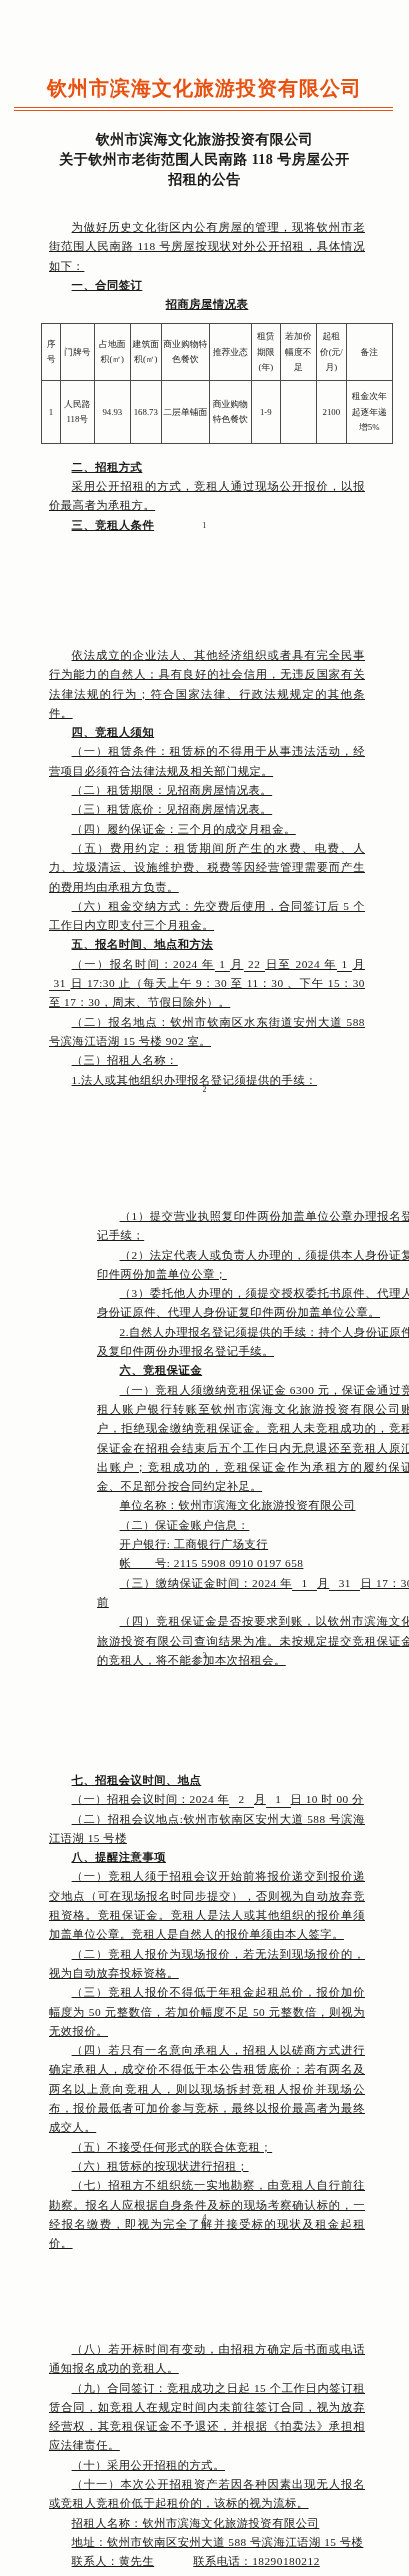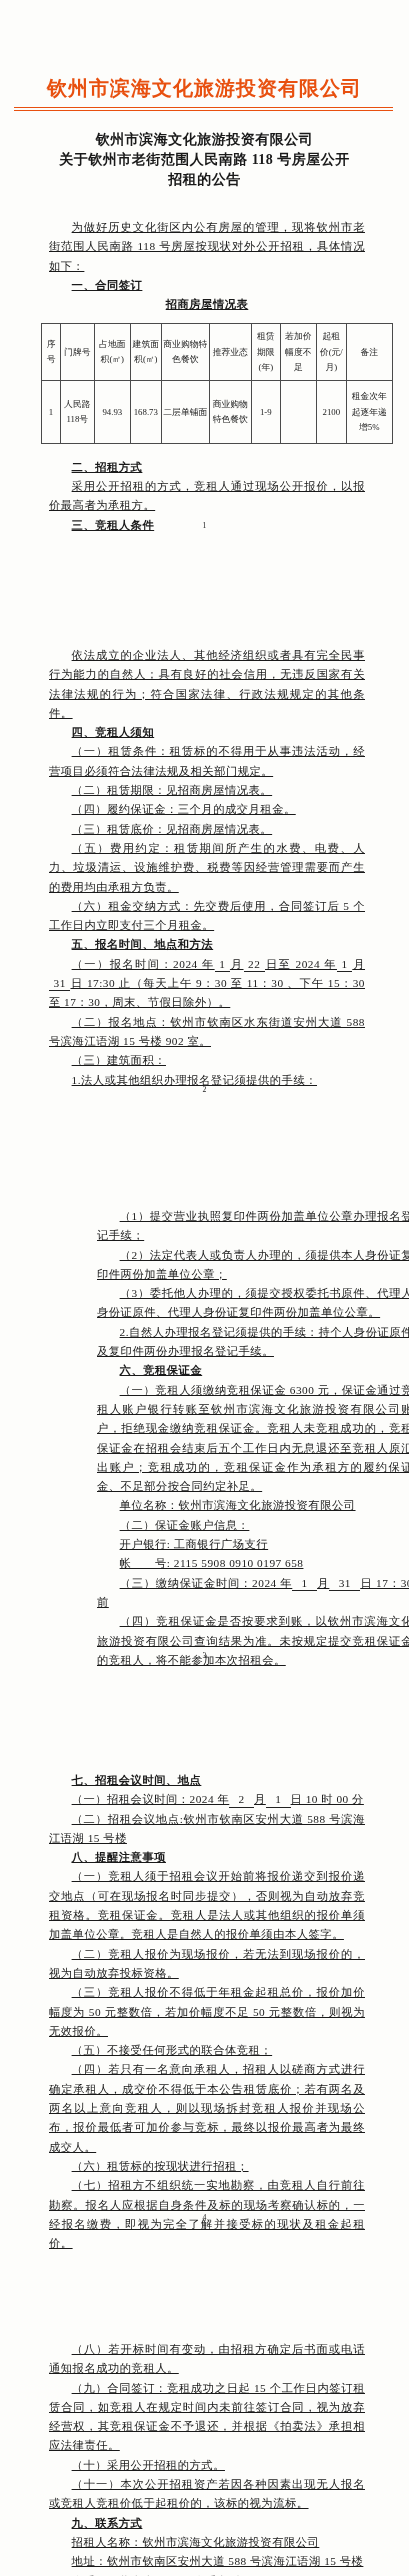--- a/index.html
+++ b/index.html
@@ -119,28 +119,28 @@
     <p class="p h">二、招租方式</p>
     <p class="p">采用公开招租的方式，竞租人通过现场公开报价，以报价最高者为承租方。</p>
     <p class="p h">三、竞租人条件</p>
   </div>
 
   <div class="page" id="page2">
     <p class="p">依法成立的企业法人、其他经济组织或者具有完全民事行为能力的自然人；具有良好的社会信用，无违反国家有关法律法规的行为；符合国家法律、行政法规规定的其他条件。</p>
     <p class="p h">四、竞租人须知</p>
     <p class="p">（一）租赁条件：租赁标的不得用于从事违法活动，经营项目必须符合法律法规及相关部门规定。</p>
     <p class="p">（二）租赁期限：见招商房屋情况表。</p>
+    <p class="p">（三）租赁底价：见招商房屋情况表。</p>
     <p class="p">（四）履约保证金：三个月的成交月租金。</p>
-    <p class="p">（三）租赁底价：见招商房屋情况表。</p>
     <p class="p">（五）费用约定：租赁期间所产生的水费、电费、人力、垃圾清运、设施维护费、税费等因经营管理需要而产生的费用均由承租方负责。</p>
     <p class="p">（六）租金交纳方式：先交费后使用，合同签订后 5 个工作日内立即支付三个月租金。</p>
     <p class="p h">五、报名时间、地点和方法</p>
     <p class="p"><span>（一）报名时间：2024 年</span><span class="u">1</span><span>月</span><span class="u">22</span><span>日至 2024 年</span><span class="u">1</span><span>月</span><span class="u">31</span><span>日 17:30 止（每天上午 9：30 至 11：30 、下午 15：30 至 17：30，周末、节假日除外）。</span></p>
     <p class="p">（二）报名地点：钦州市钦南区水东街道安州大道 588 号滨海江语湖 15 号楼 902 室。</p>
-    <p class="p">（三）建筑面积：</p>
+    <p class="p">（三）招租人名称：</p>
     <p class="p">1.法人或其他组织办理报名登记须提供的手续：</p>
   </div>
 
   <div class="page" id="page3">
     <p class="p">（1）提交营业执照复印件两份加盖单位公章办理报名登记手续；</p>
     <p class="p">（2）法定代表人或负责人办理的，须提供本人身份证复印件两份加盖单位公章；</p>
     <p class="p">（3）委托他人办理的，须提交授权委托书原件、代理人身份证原件、代理人身份证复印件两份加盖单位公章。</p>
     <p class="p">2.自然人办理报名登记须提供的手续：持个人身份证原件及复印件两份办理报名登记手续。</p>
     <p class="p h">六、竞租保证金</p>
     <p class="p">（一）竞租人须缴纳竞租保证金 6300 元，保证金通过竞租人账户银行转账至钦州市滨海文化旅游投资有限公司账户，拒绝现金缴纳竞租保证金。竞租人未竞租成功的，竞租保证金在招租会结束后五个工作日内无息退还至竞租人原汇出账户；竞租成功的，竞租保证金作为承租方的履约保证金、不足部分按合同约定补足。</p>
@@ -153,32 +153,31 @@
   </div>
 
   <div class="page" id="page4">
     <p class="p h">七、招租会议时间、地点</p>
     <p class="p"><span>（一）招租会议时间：2024 年</span><span class="u wide">2</span><span>月</span><span class="u wide">1</span><span>日 10 时 00 分</span></p>
     <p class="p">（二）招租会议地点:钦州市钦南区安州大道 588 号滨海江语湖 15 号楼</p>
     <p class="p h">八、提醒注意事项</p>
     <p class="p">（一）竞租人须于招租会议开始前将报价递交到报价递交地点（可在现场报名时同步提交），否则视为自动放弃竞租资格。竞租保证金。竞租人是法人或其他组织的报价单须加盖单位公章。竞租人是自然人的报价单须由本人签字。</p>
     <p class="p">（二）竞租人报价为现场报价，若无法到现场报价的，视为自动放弃投标资格。</p>
     <p class="p">（三）竞租人报价不得低于年租金起租总价，报价加价幅度为 50 元整数倍，若加价幅度不足 50 元整数倍，则视为无效报价。</p>
+    <p class="p">（四）若只有一名意向承租人，招租人以磋商方式进行确定承租人，成交价不得低于本公告租赁底价；若有两名及两名以上意向竞租人，则以现场拆封竞租人报价并现场公布，报价最低者可加价参与竞标，最终以报价最高者为最终成交人。</p>
     <p class="p">（五）不接受任何形式的联合体竞租；</p>
-    <p class="p">（四）若只有一名意向承租人，招租人以磋商方式进行确定承租人，成交价不得低于本公告租赁底价；若有两名及两名以上意向竞租人，则以现场拆封竞租人报价并现场公布，报价最低者可加价参与竞标，最终以报价最高者为最终成交人。</p>
     <p class="p">（六）租赁标的按现状进行招租；</p>
     <p class="p">（七）招租方不组织统一实地勘察，由竞租人自行前往勘察。报名人应根据自身条件及标的现场考察确认标的，一经报名缴费，即视为完全了解并接受标的现状及租金起租价。</p>
   </div>
 
   <div class="page" id="page5">
     <p class="p">（八）若开标时间有变动，由招租方确定后书面或电话通知报名成功的竞租人。</p>
     <p class="p">（九）合同签订：竞租成功之日起 15 个工作日内签订租赁合同，如竞租人在规定时间内未前往签订合同，视为放弃经营权，其竞租保证金不予退还，并根据《拍卖法》承担相应法律责任。</p>
     <p class="p">（十）采用公开招租的方式。</p>
     <p class="p">（十一）本次公开招租资产若因各种因素出现无人报名或竞租人竞租价低于起租价的，该标的视为流标。</p>
-    <p class="p h">九、联系方式</p>
     <p class="p">招租人名称：钦州市滨海文化旅游投资有限公司</p>
     <p class="p">地址：钦州市钦南区安州大道 588 号滨海江语湖 15 号楼</p>
     <p class="p"><span>联系人：黄先生</span><span class="gap"></span><span>联系电话：18290180212</span></p>
   </div>
 
   <div class="pageno" id="pn1">1</div>
   <div class="pageno" id="pn2">2</div>
   <div class="pageno" id="pn3">3</div>
   <div class="pageno" id="pn4">4</div>
 

